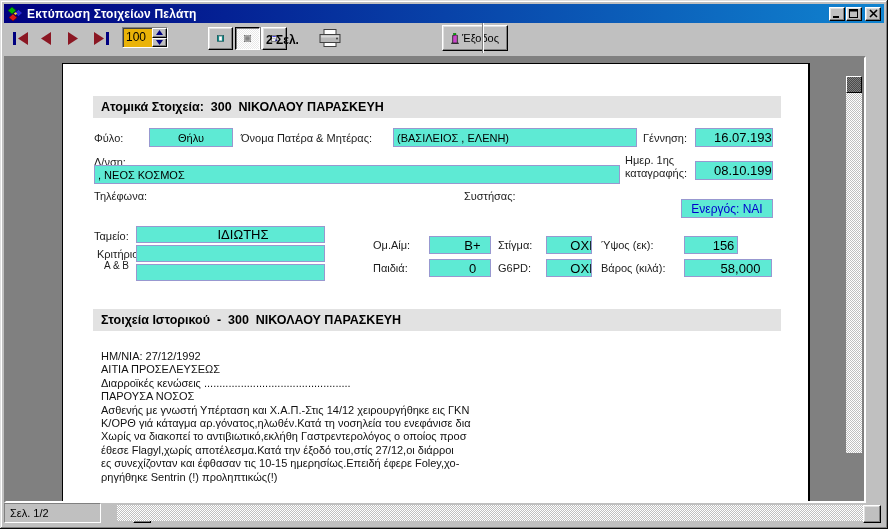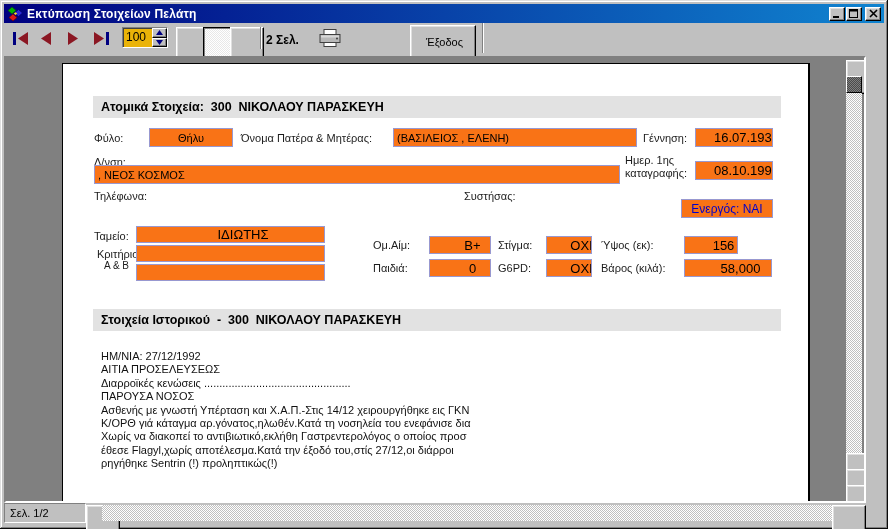--- a/index.html
+++ b/index.html
@@ -21,21 +21,21 @@
   .cbtn { width:16px; height:14px; background:#c0c0c0; border:1px solid;
     border-color:#fff #000 #000 #fff; box-shadow:inset -1px -1px 0 #808080, inset 1px 1px 0 #dfdfdf;
     display:flex; align-items:center; justify-content:center; margin-left:1px; padding:0; }
   .cbtn.close { margin-left:3px; }
 
   
   .toolbar { position:absolute; left:4px; top:23px; width:880px; height:34px; }
   .flatbtn { position:absolute; background:transparent; border:none; padding:0; }
   .btn3d { background:#c0c0c0; border:1px solid; border-color:#fff #000 #000 #fff;
     box-shadow:inset -1px -1px 0 #808080, inset 1px 1px 0 #dfdfdf;
-    display:flex; align-items:center; justify-content:center; padding:16px; }
+    display:flex; align-items:center; justify-content:center; padding:8px;margin-left:32px; }
   .btn3d.pressed { border-color:#000 #fff #fff #000;
     box-shadow:inset 1px 1px 0 #808080;
     background-color:#e8e8e8;
     background-image:conic-gradient(#fff 25%, transparent 0 50%, #fff 0 75%, transparent 0);
     background-size:2px 2px; }
   .spinbox { position:absolute; left:118px; top:4px; width:46px; height:21px;
     border:1px solid; border-color:#808080 #fff #fff #808080;
     box-shadow:inset 1px 1px 0 #404040; background:#eab308; display:flex; }
   .spinvalue { flex:1; font-size:12px; padding:2px 0 0 3px; color:#000; }
   .spinner { width:15px; display:flex; flex-direction:column; }
@@ -54,21 +54,21 @@
   .preview { position:absolute; left:4px; top:56px; width:862px; height:447px;
     border:2px solid; border-color:#808080 #fff #fff #808080;
     background:#808080; overflow:hidden; }
   .page { position:absolute; left:56px; top:5px; width:748px; height:900px;
     background:#fff; border:1px solid #000; border-right-width:2px; overflow:hidden; }
 
   .band { position:absolute; left:30px; width:688px; height:22px; background:#e2e2e2;
     font-size:12.5px; font-weight:bold; color:#000; display:flex; align-items:center;
     padding-left:8px; white-space:pre; }
   .lbl { position:absolute; font-size:11px; color:#1c1c1c; white-space:nowrap; }
-  .fbox { position:absolute; height:19px; background:#f97316; border:1px solid #9898d0;
+  .fbox { position:absolute; height:19px; background:#5eead4; border:1px solid #9898d0;
     font-size:11px; color:#000; display:flex; align-items:center; padding:0 3px;
     white-space:nowrap; overflow:hidden; }
   .fbox.center { justify-content:center; }
   .fbox.bold { font-weight:normal; font-size:13px;padding-left:28px; }
   .fbox.blue { color:#0000cc; font-weight:normal; font-size:12px; }
 
   .history { position:absolute; left:38px; top:286px; width:640px;
     font-size:11px; color:#111; }
   .history div { line-height:13.4px; white-space:pre; }
 
@@ -79,21 +79,21 @@
   .vscroll { position:absolute; right:2px; top:2px; width:16px; height:441px; }
   .vscroll .sb { position:absolute; left:0; width:16px; height:16px; }
   .vthumb { position:absolute; left:0; top:16px; width:16px; height:17px;
     background-color:#808080;
     background-image:conic-gradient(#4a4a4a 25%, transparent 0 50%, #4a4a4a 0 75%, transparent 0);
     background-size:2px 2px;
     border:1px solid; border-color:#fff #000 #000 #fff; }
   .vtrack { position:absolute; left:0; top:33px; width:16px; height:360px; }
 
   .bottombar { position:absolute; left:4px; top:503px; width:880px; height:20px; display:flex; }
-  .status { width:82px; height:20px; border:1px solid; border-color:#808080 #fff #fff #808080;
+  .status { width:97px; height:20px; border:1px solid; border-color:#808080 #fff #fff #808080;
     font-size:11px; color:#000; padding:3px 0 0 5px; background:#c0c0c0; }
   .hscroll { position:relative; width:780px; height:20px; margin-left:0; }
   .hscroll .sb { position:absolute; top:2px; width:16px; height:16px; }
   .htrack { position:absolute; top:2px; left:16px; right:16px; height:16px; }
   .corner { flex:1; background:#c0c0c0; }
 
   svg { display:block; }
 </style>
 </head>
 <body>
@@ -269,20 +269,21 @@
 
       <div class="history">
           <div>ΗΜ/ΝΙΑ: 27/12/1992</div>
           <div>ΑΙΤΙΑ ΠΡΟΣΕΛΕΥΣΕΩΣ</div>
           <div>Διαρροϊκές κενώσεις ................................................</div>
           <div>ΠΑΡΟΥΣΑ ΝΟΣΟΣ</div>
           <div>Ασθενής με γνωστή Υπέρταση και Χ.Α.Π.-Στις 14/12 χειρουργήθηκε εις ΓΚΝ</div>
           <div>Κ/ΟΡΘ γιά κάταγμα αρ.γόνατος,ηλωθέν.Κατά τη νοσηλεία του ενεφάνισε δια</div>
           <div>Χωρίς να διακοπεί το αντιβιωτικό,εκλήθη Γαστρεντερολόγος ο οποίος προσ</div>
           <div>έθεσε Flagyl,χωρίς αποτέλεσμα.Κατά την έξοδό του,στίς 27/12,οι διάρροι</div>
+          <div>ες συνεχίζονταν και έφθασαν τις 10-15 ημερησίως.Επειδή έφερε Foley,χο-</div>
           <div>ρηγήθηκε Sentrin (!) προληπτικώς(!)</div>
         </div>
     </div>
 
     <div class="vscroll">
       <button class="sb btn3d" style="top:0;">
         <svg width="8" height="5" viewBox="0 0 8 5">
             <polygon points="4,0 8,5 0,5" fill="#000"></polygon>
           </svg>
       </button>

